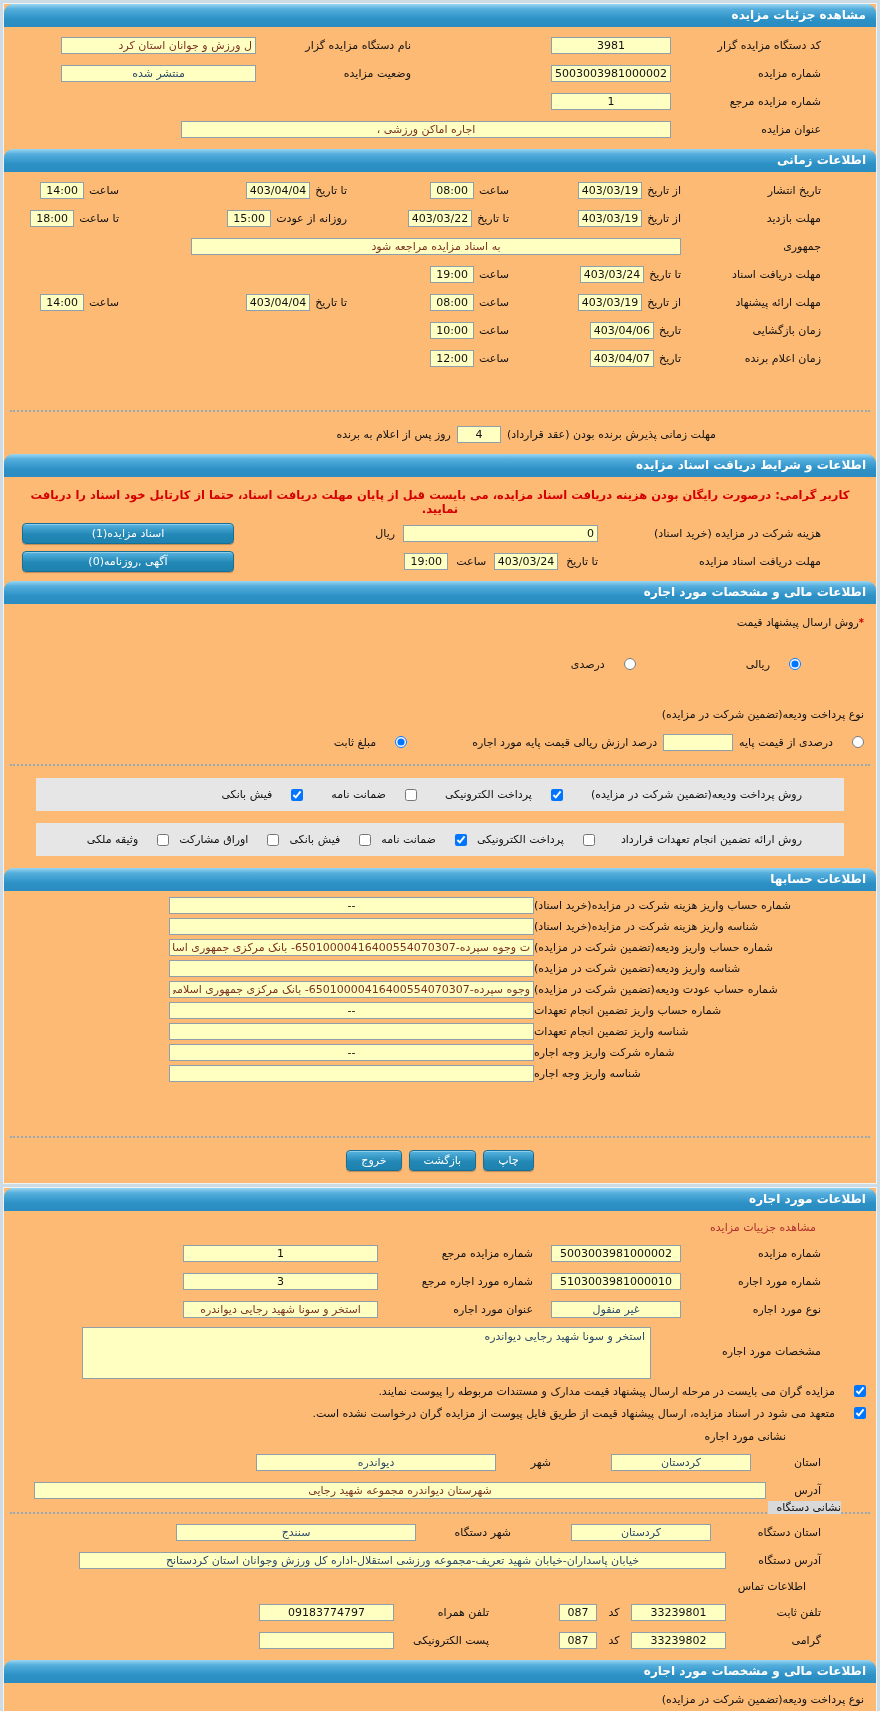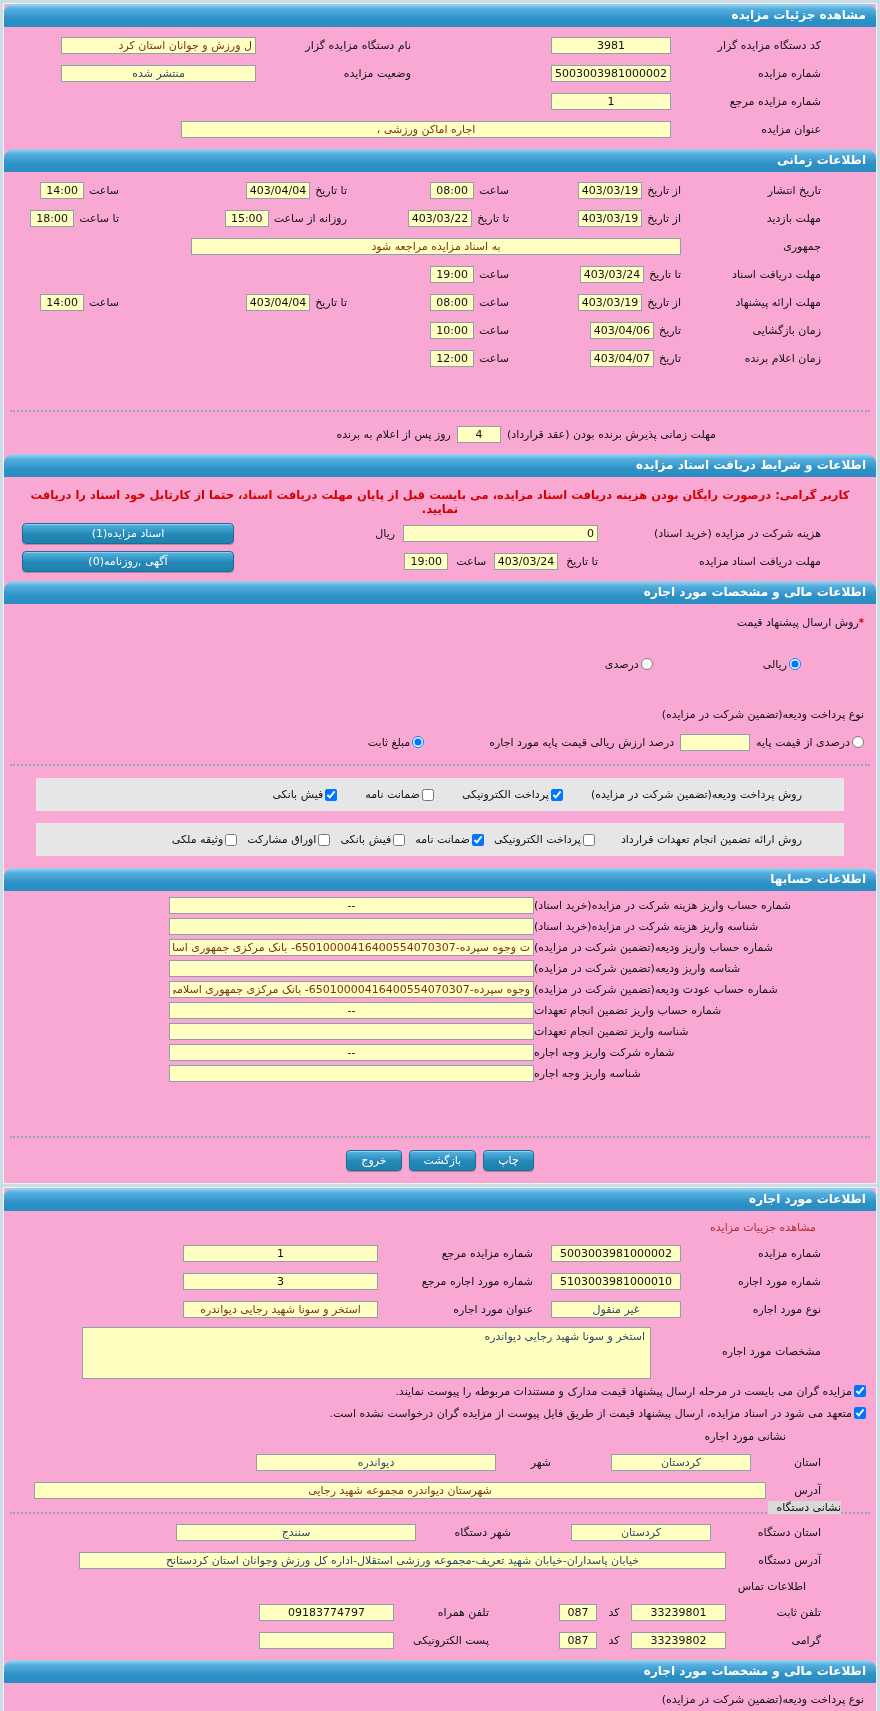--- a/index.html
+++ b/index.html
@@ -1,27 +1,27 @@
 <!DOCTYPE html>
 <html lang="fa" dir="rtl"><head>
 <meta charset="utf-8">
 <style>
   html,body{margin:0;padding:0;background:#ccdbe4;font-family:"DejaVu Sans","Liberation Sans",sans-serif;font-size:11px;color:#111;direction:rtl}
   .page{width:880px;margin:0 auto}
-  .panel{background:#f9a8d4;border:1px solid #eef3f6;margin:3px;padding-bottom:6px}
+  .panel{background:#fdba74;border:1px solid #eef3f6;margin:3px;padding-bottom:6px}
   .bar{background:linear-gradient(180deg,#9ad6f2 0%,#55aedd 22%,#2d91c6 65%,#2a8cc0 100%);color:#fff;font-weight:bold;font-size:12px;padding:4px 10px 5px;border-radius:9px 9px 0 0;margin:6px 0 4px}
   .bar.first{margin-top:0}
   .row{display:flex;align-items:center;min-height:26px;padding:1px 55px 1px 10px}
   .lbl{white-space:nowrap}
   .inp{background:#ffffc2;border:1px solid #8fa0ab;height:17px;box-sizing:border-box;font:inherit;font-size:11px;padding:0 3px;color:#111;direction:rtl}
   textarea.inp{height:52px;resize:none;color:#2c4a68;padding:2px 5px;text-align:right}
   .ctr{text-align:center}
   .maroon{color:#7c3224}
   .navy{color:#2c4a68}
-  .chk,.rad{display:inline-flex;align-items:center;gap:2px;white-space:nowrap}
+  .chk,.rad{display:inline-flex;align-items:center;gap:19px;white-space:nowrap}
   input[type=checkbox],input[type=radio]{width:12px;height:12px;margin:0}
   .btn{background:linear-gradient(180deg,#58b4e0,#2388b6 55%,#1e81ae);color:#fff;border:1px solid #156f99;border-radius:4px;padding:3px 14px;font:inherit;font-size:11px;cursor:pointer;box-shadow:inset 0 1px 0 rgba(255,255,255,.35),0 1px 1px rgba(0,0,0,.25);white-space:nowrap}
   .btn.wide{min-width:212px}
   .dots{border-top:2px dotted #93a9b6;margin:8px 6px}
   .notice{color:#d40000;font-weight:bold;text-align:center;padding:7px 10px 3px;font-size:11.5px}
   .band{background:#e6e6e6;margin:12px 32px;padding:10px 42px;display:flex;align-items:center;gap:28px;flex-wrap:wrap}
   .link{color:#b03030;cursor:pointer}
   .star{color:#d40000;font-weight:bold;vertical-align:super;font-size:10px}
   .tlbl{width:140px;white-space:nowrap}
   .seg{display:flex;align-items:center;gap:5px;white-space:nowrap}
@@ -97,21 +97,21 @@
       <span class="tlbl">مهلت بازدید</span>
       <span class="seg s1">
         <span class="lbl">از تاریخ</span>
         <input class="inp ctr w64" readonly="" value="1403/03/19" style="">
       </span>
       <span class="seg s2">
         <span class="lbl">تا تاریخ</span>
         <input class="inp ctr w64" readonly="" value="1403/03/22" style="">
       </span>
       <span class="seg s3">
-        <span class="lbl">روزانه از ساعت</span>
+        <span class="lbl">روزانه از عودت</span>
         <input class="inp ctr w44" readonly="" value="15:00" style="">
       </span>
       <span class="seg s4">
         <span class="lbl">تا ساعت</span>
         <input class="inp ctr w44" readonly="" value="18:00" style="">
       </span>
     </div>
 
     <div class="row">
       <span class="tlbl">جمهوری</span>

